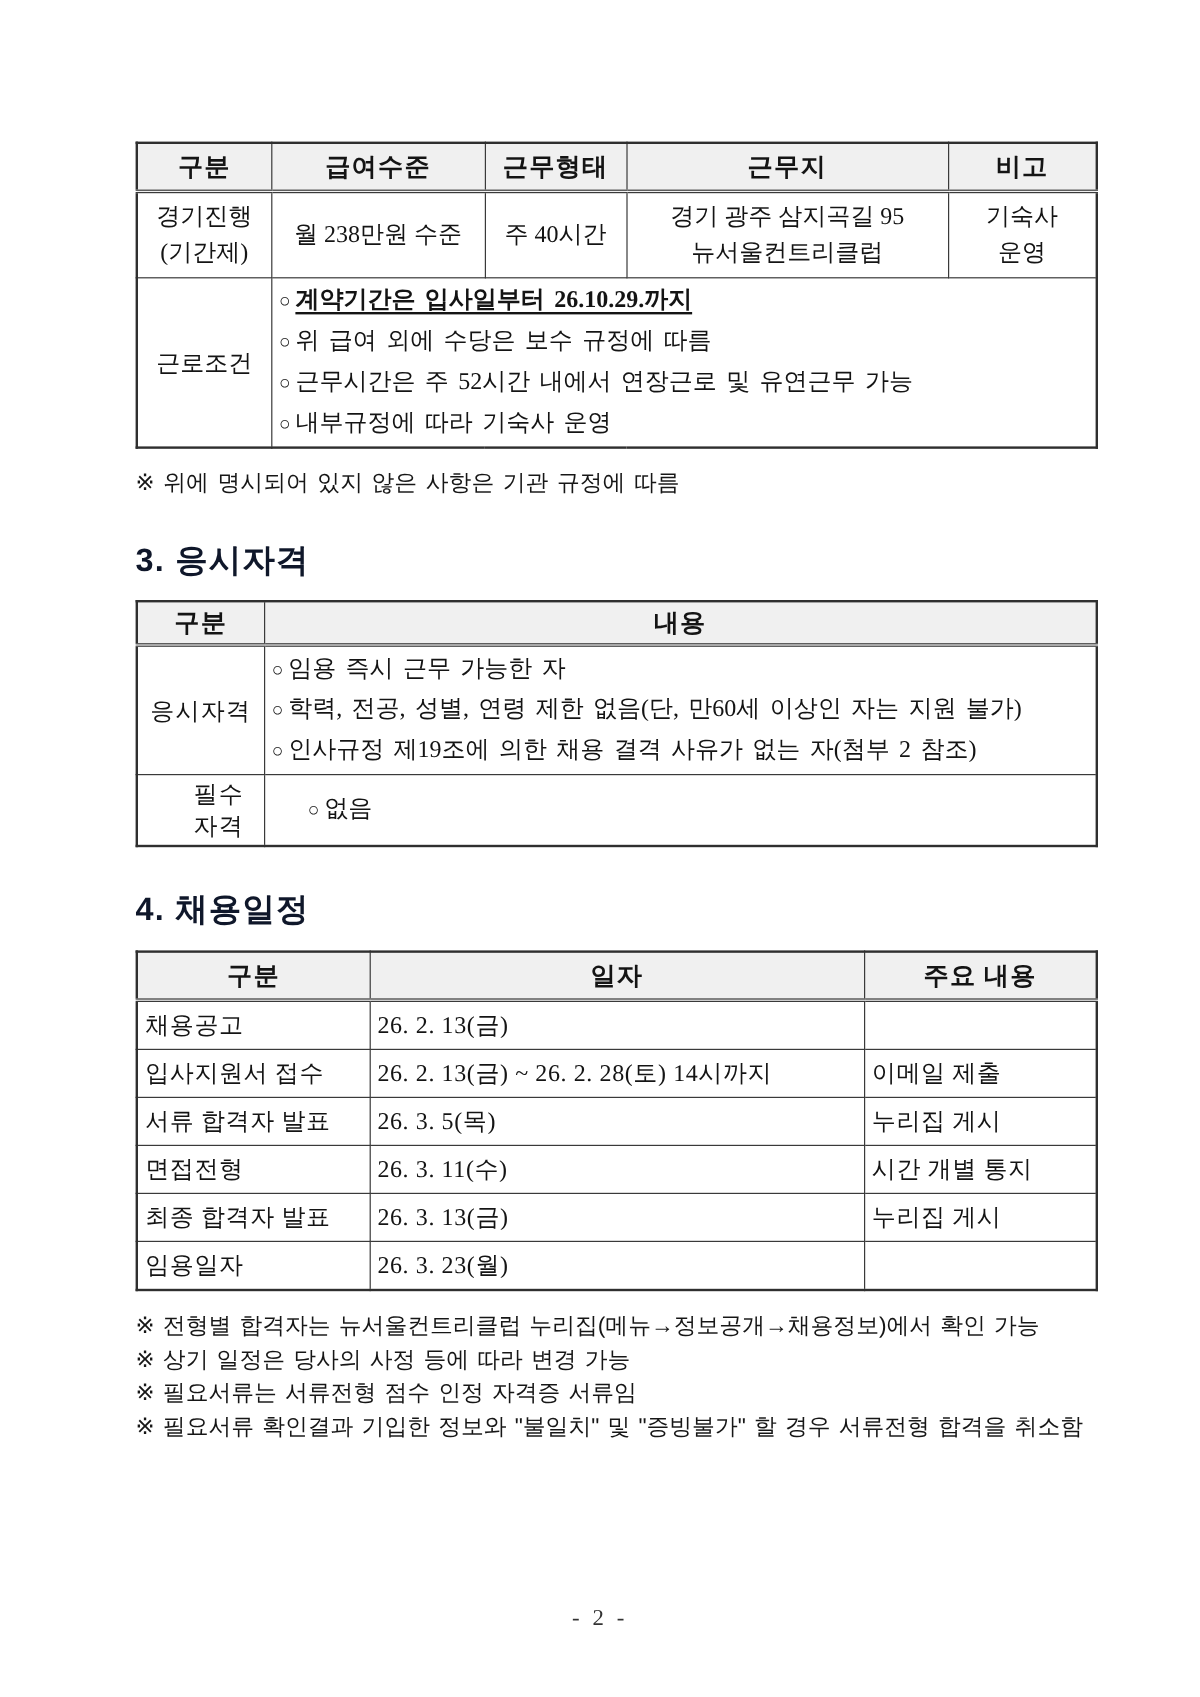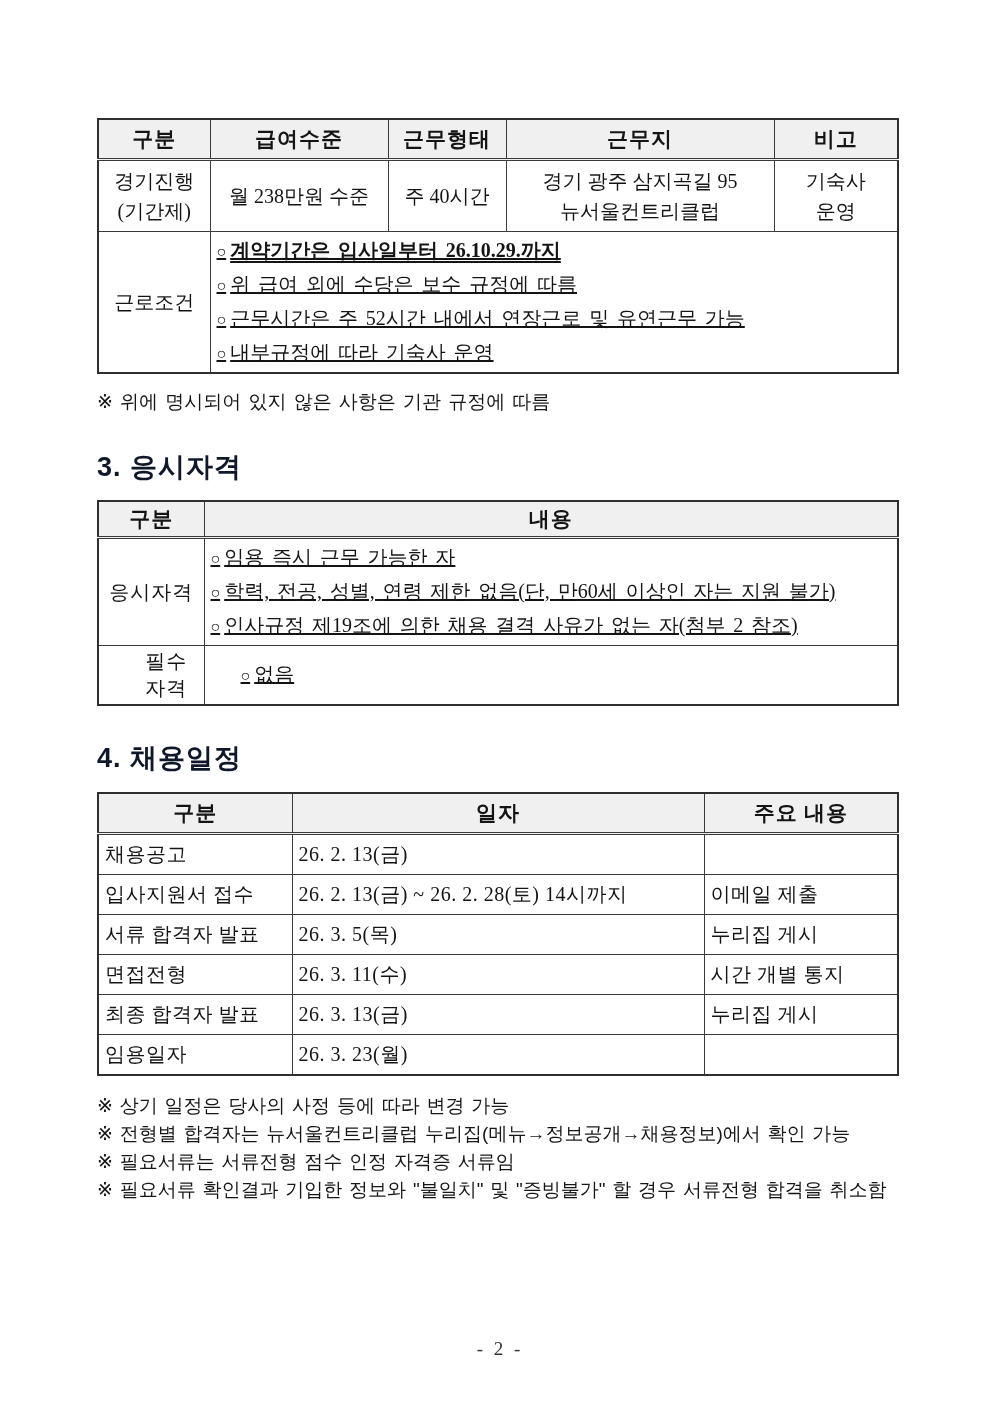--- a/index.html
+++ b/index.html
@@ -6,21 +6,21 @@
   .page {
     position: relative;
     width: 1000px;
     height: 1414px;
     background: #ffffff;
     overflow: hidden;
     color: #141414;
   }
   .content {
     position: absolute;
-    left: 97px;
+    left: 113px;
     top: 0;
     width: 800px;
   }
 
   table.tbl {
     border-collapse: collapse;
     table-layout: fixed;
     width: 800px;
     border: 2px solid #2f2f2f;
     font-family: "Liberation Serif", "DejaVu Serif", serif;
@@ -37,21 +37,20 @@
     font-weight: 600;
     font-size: 21px;
     text-align: center;
     border-bottom: 3px double #3a3a3a;
     letter-spacing: 1px;
   }
   td.ctr { text-align: center; }
   td.bullets {
     text-align: left;
     padding: 8px 12px;
-    text-decoration: underline;
   }
   .b-line {
     padding-left: 24px;
     text-indent: -24px;
     line-height: 33px;
     word-spacing: 0.14em;
   }
   .blt {
     font-size: 16px;
     margin-right: 4px;
@@ -235,22 +234,22 @@
         </tr>
         <tr>
           <td>임용일자</td>
           <td>26. 3. 23(월)</td>
           <td></td>
         </tr>
       </tbody>
     </table>
 
     <div class="footnotes">
+      <div class="footnote-line">※ 전형별 합격자는 뉴서울컨트리클럽 누리집(메뉴→정보공개→채용정보)에서 확인 가능</div>
       <div class="footnote-line">※ 상기 일정은 당사의 사정 등에 따라 변경 가능</div>
-      <div class="footnote-line">※ 전형별 합격자는 뉴서울컨트리클럽 누리집(메뉴→정보공개→채용정보)에서 확인 가능</div>
       <div class="footnote-line">※ 필요서류는 서류전형 점수 인정 자격증 서류임</div>
       <div class="footnote-line">※ 필요서류 확인결과 기입한 정보와 "불일치" 및 "증빙불가" 할 경우 서류전형 합격을 취소함</div>
     </div>
 
   </div>
 
   <div class="page-footer">- 2 -</div>
 </div>
 
 </body></html>

